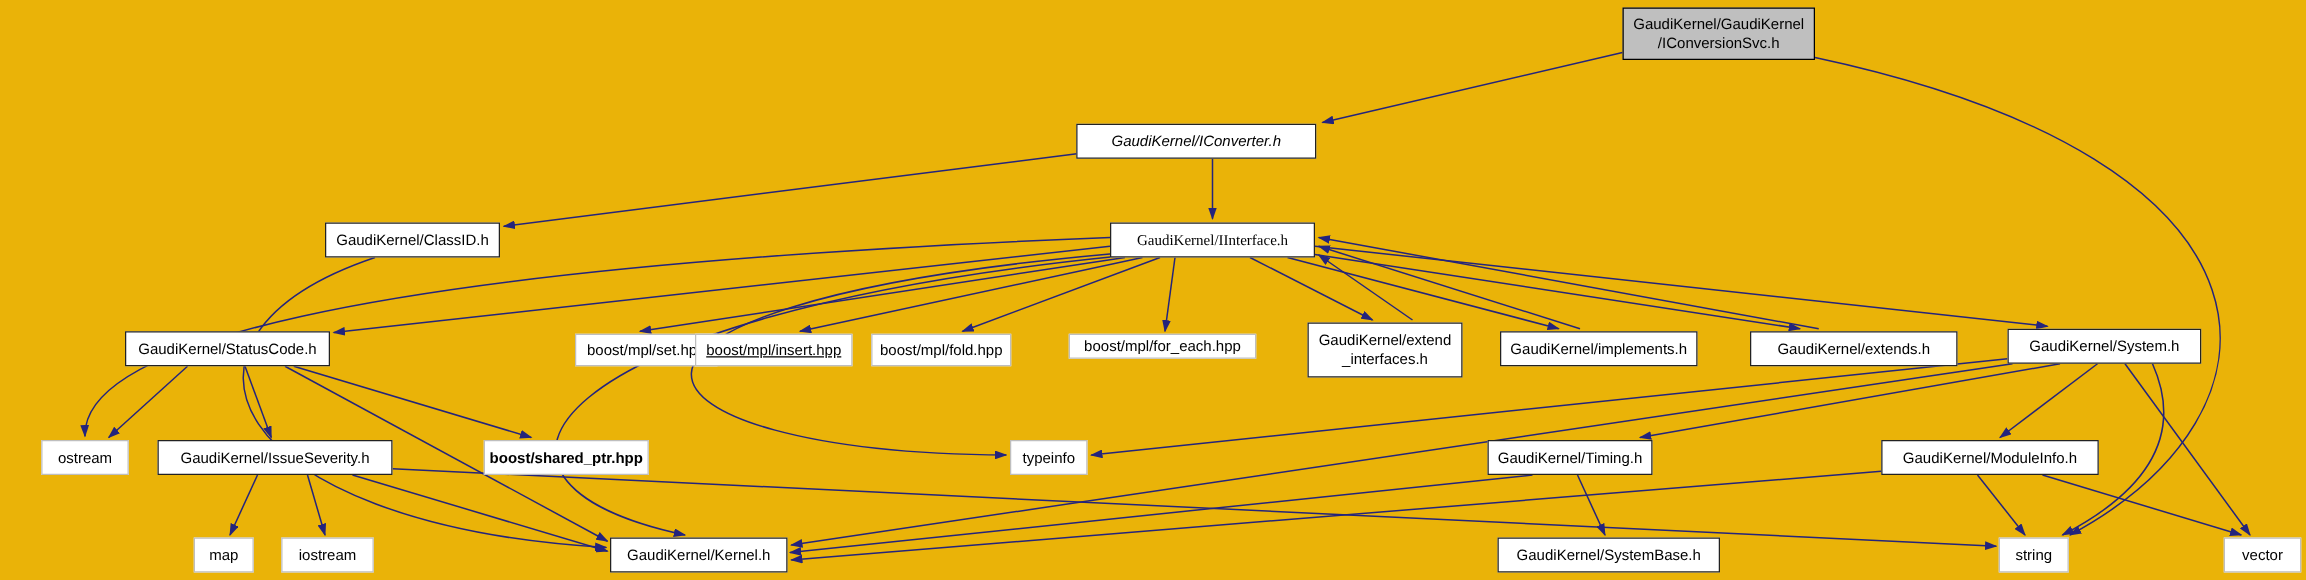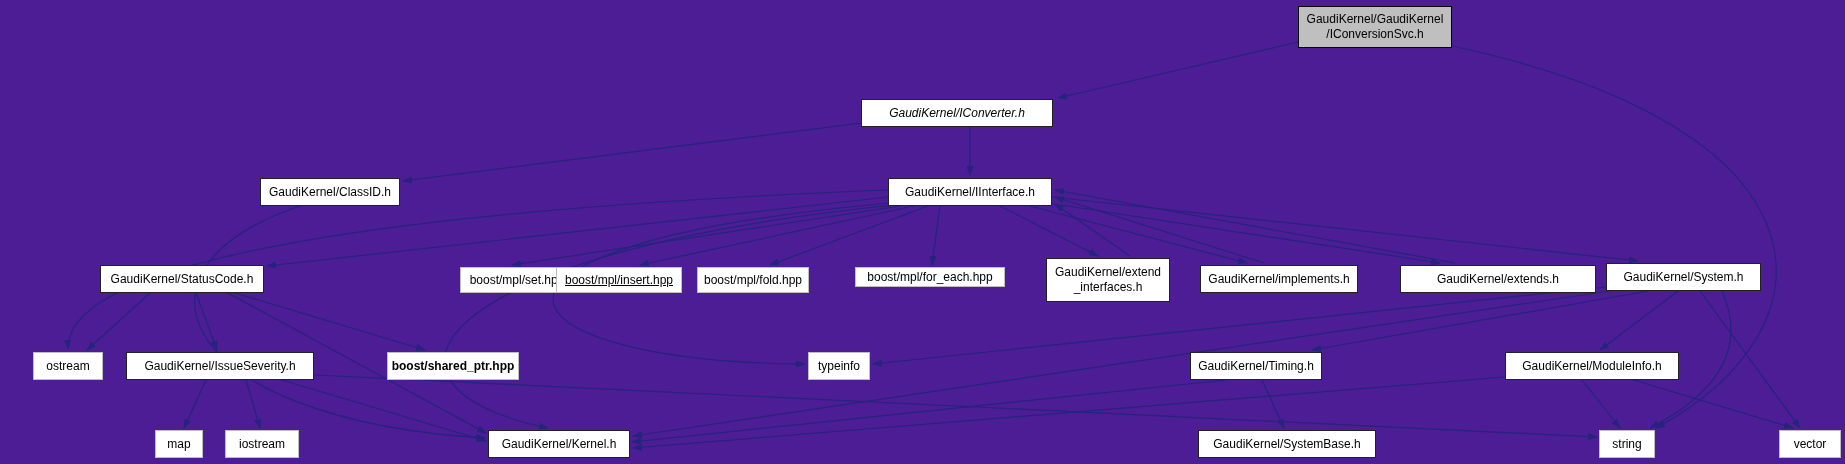--- a/index.html
+++ b/index.html
@@ -1,19 +1,19 @@
 <!DOCTYPE html>
 <html style="--edge-color: #24247c; --internal-border: #222222; --external-border: #bebebe; --root-fill: #bfbfbf;"><head>
 <meta charset="utf-8">
 <style>
   html,body{margin:0;padding:0;background:#ffffff;}
   .stage{
     position:relative;
     width:1845px;height:464px;
-    background:#4c1d95;
+    background:#eab308;
     font-family:"Liberation Sans", sans-serif;
     overflow:hidden;
   }
   svg.edge-layer{position:absolute;left:0;top:0;width:1845px;height:464px;}
   svg.edge-layer path.edge{fill:none;stroke:var(--edge-color,#24247c);stroke-width:1.2;}
   .node{
     position:absolute;
     box-sizing:border-box;
     display:flex;flex-direction:column;align-items:center;justify-content:center;
     background:#ffffff;
@@ -80,21 +80,21 @@
 <div class="node root" style="left: 1298px; top: 6px; width: 154px; height: 42px;">
       <span>GaudiKernel/GaudiKernel</span>
       <span>/IConversionSvc.h</span>
     </div>
     <div class="node internal" style="left: 861px; top: 99px; width: 192px; height: 28px; font-style: italic;">
       <span>GaudiKernel/IConverter.h</span>
     </div>
     <div class="node internal" style="left: 260px; top: 178px; width: 140px; height: 28px;">
       <span>GaudiKernel/ClassID.h</span>
     </div>
-    <div class="node internal" style="left: 888px; top: 178px; width: 164px; height: 28px;">
+    <div class="node internal" style="left: 888px; top: 178px; width: 164px; height: 28px; font-family: Liberation Serif, serif;">
       <span>GaudiKernel/IInterface.h</span>
     </div>
     <div class="node internal" style="left: 100px; top: 265px; width: 164px; height: 28px;">
       <span>GaudiKernel/StatusCode.h</span>
     </div>
     <div class="node external" style="left: 436px; top: 267px; width: 114px; height: 26px; margin-left: 24px;">
       <span>boost/mpl/set.hpp</span>
     </div>
     <div class="node external" style="left: 556px; top: 267px; width: 126px; height: 26px; text-decoration: underline;">
       <span>boost/mpl/insert.hpp</span>
@@ -105,21 +105,21 @@
     <div class="node external" style="left: 855px; top: 267px; width: 150px; height: 20px;">
       <span>boost/mpl/for_each.hpp</span>
     </div>
     <div class="node internal" style="left: 1046px; top: 258px; width: 124px; height: 44px;">
       <span>GaudiKernel/extend</span>
       <span>_interfaces.h</span>
     </div>
     <div class="node internal" style="left: 1200px; top: 265px; width: 158px; height: 28px;">
       <span>GaudiKernel/implements.h</span>
     </div>
-    <div class="node internal" style="left: 1400px; top: 265px; width: 196px; height: 28px;">
+    <div class="node internal" style="left: 1400px; top: 265px; width: 166px; height: 28px;">
       <span>GaudiKernel/extends.h</span>
     </div>
     <div class="node internal" style="left: 1606px; top: 263px; width: 155px; height: 28px;">
       <span>GaudiKernel/System.h</span>
     </div>
     <div class="node external" style="left: 33px; top: 352px; width: 70px; height: 28px;">
       <span>ostream</span>
     </div>
     <div class="node internal" style="left: 126px; top: 352px; width: 188px; height: 28px;">
       <span>GaudiKernel/IssueSeverity.h</span>

